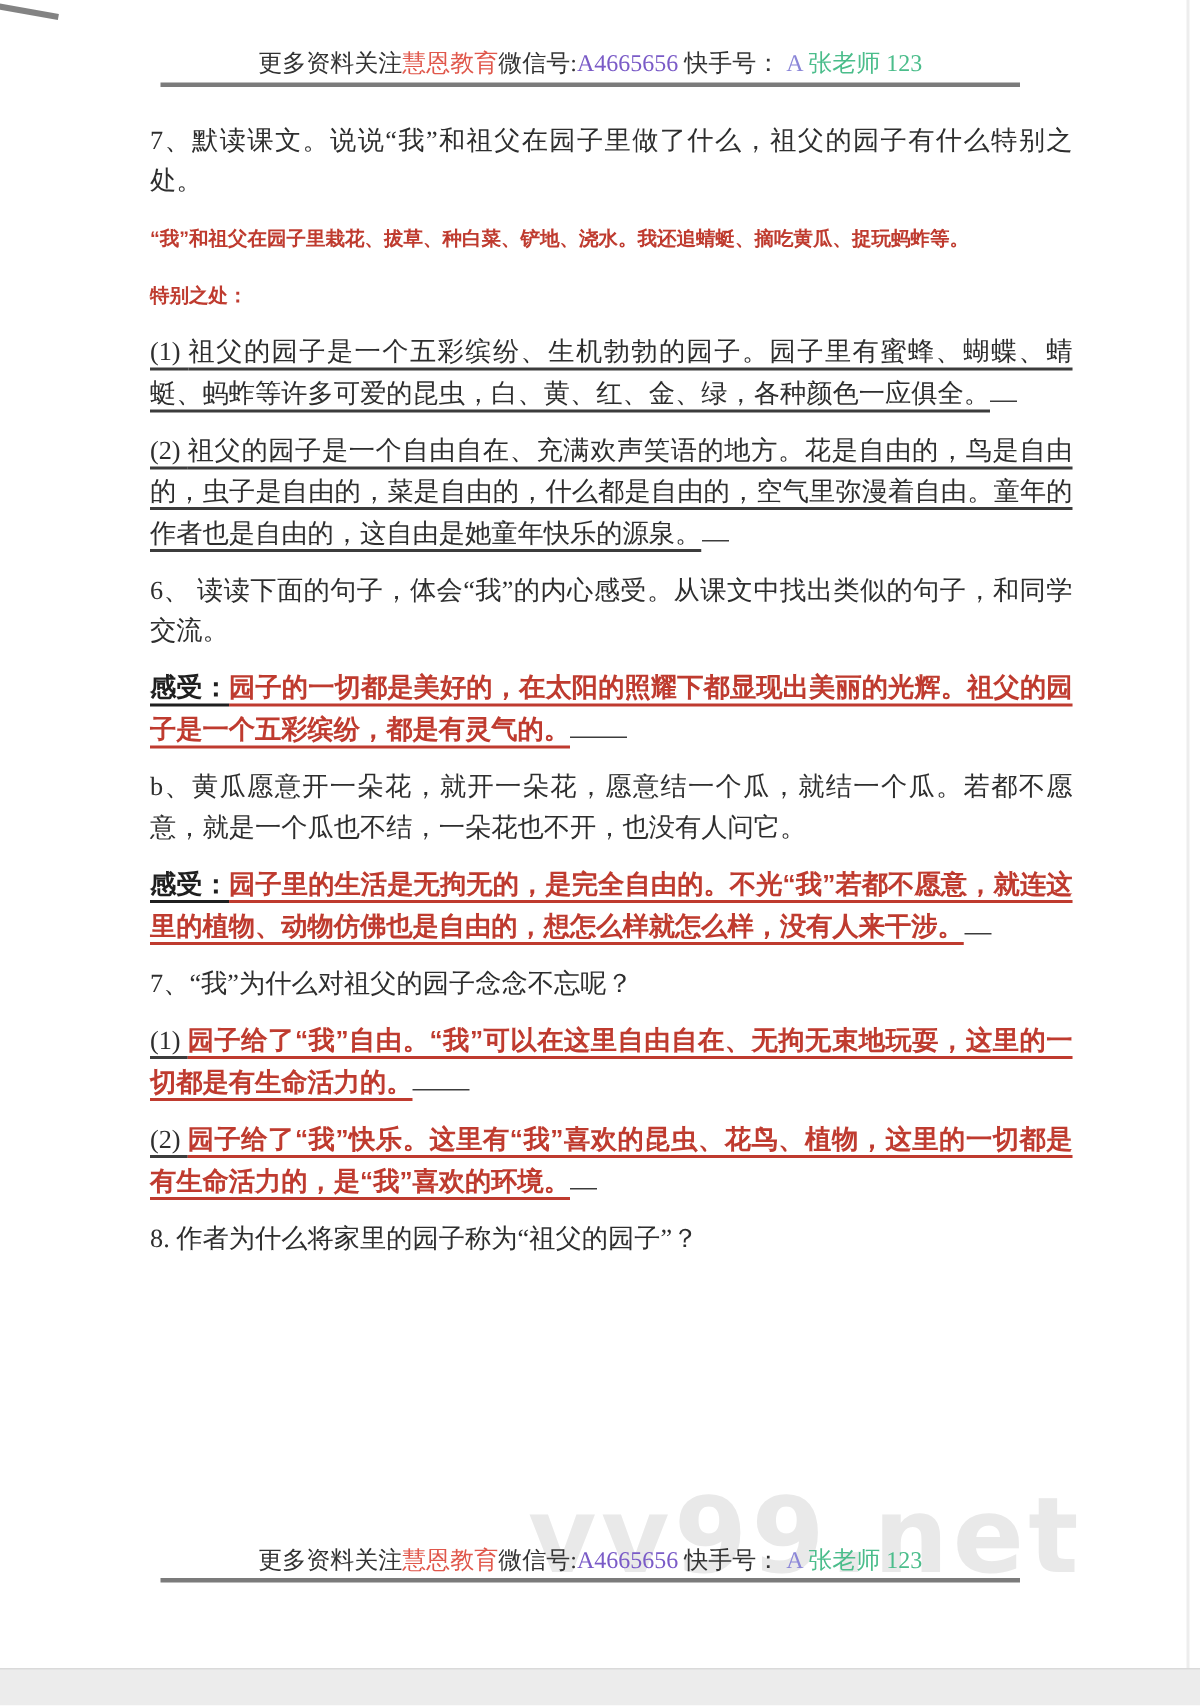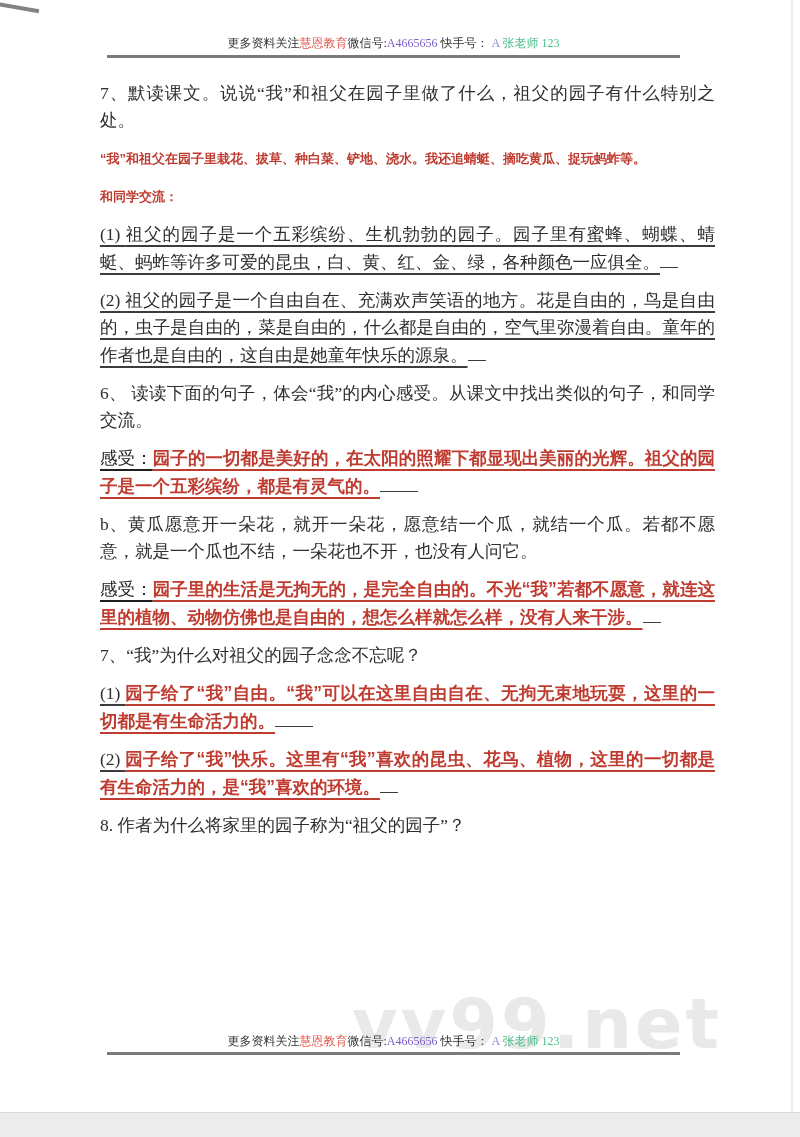--- a/index.html
+++ b/index.html
@@ -43,21 +43,21 @@
     letter-spacing: 3px;
     color: #e9e9e9;
     z-index: 0;
     white-space: nowrap;
   }
   
   .promo {
     position: absolute;
     left: 107px; width: 573px;
     text-align: center;
-    font-size: 12px;
+    font-size: 16px;
     line-height: 20px;
     color: #333333;
     white-space: pre;
     z-index: 2;
     font-family: "Liberation Serif", "DejaVu Serif", serif;
   }
   .promo-header { top: 33px; }
   .promo-footer { top: 1031px; }
   .rule {
     position: absolute;
@@ -92,21 +92,21 @@
   .u-black {
     color: #2e2e2e;
     text-decoration: underline;
     text-decoration-color: #3c3c3c;
     text-decoration-thickness: 1.6px;
     text-underline-offset: 5px;
   }
   .label-u {
     color: #1f1f1f;
     font-family: "Liberation Sans", "DejaVu Sans", sans-serif;
-    font-weight: 400;
+    font-weight: 700;
     text-decoration: underline;
     text-decoration-color: #1f1f1f;
     text-decoration-thickness: 1.8px;
     text-underline-offset: 5px;
   }
   .red-u {
     color: #bf3b2f;
     font-family: "Liberation Sans", "DejaVu Sans", sans-serif;
     font-weight: 700;
     text-decoration: underline;
@@ -134,21 +134,21 @@
 
 <div class="promo promo-header"><span>更多资料关注</span><span class="c-brand">慧恩教育</span><span>微信号:</span><span class="c-purple">A4665656</span><span> 快手号： </span><span class="c-violet">A </span><span class="c-green">张老师</span><span class="c-green"> 123</span></div>
 <div class="rule rule-header"></div>
 
 <div class="content">
 
   <p class="black-q"><span>7、默读课文。说说“我”和祖父在园子里做了什么，祖父的园子有什么特别之处。</span></p>
 
   <p class="red-bold"><span>“我”和祖父在园子里栽花、拔草、种白菜、铲地、浇水。我还追蜻蜓、摘吃黄瓜、捉玩蚂蚱等。</span></p>
 
-  <p class="red-bold"><span>和同学交流：</span></p>
+  <p class="red-bold"><span>特别之处：</span></p>
 
   <p><span class="u-black">(1) </span><span class="u-black">祖父的园子是一个五彩缤纷、生机勃勃的园子。园子里有蜜蜂、蝴蝶、蜻蜓、蚂蚱等许多可爱的昆虫，白、黄、红、金、绿，各种颜色一应俱全。</span><span class="tail tail-sm"></span></p>
 
   <p><span class="u-black">(2) </span><span class="u-black">祖父的园子是一个自由自在、充满欢声笑语的地方。花是自由的，鸟是自由的，虫子是自由的，菜是自由的，什么都是自由的，空气里弥漫着自由。童年的作者也是自由的，这自由是她童年快乐的源泉。</span><span class="tail tail-sm"></span></p>
 
   <p class="black-q"><span>6、 读读下面的句子，体会“我”的内心感受。从课文中找出类似的句子，和同学交流。</span></p>
 
 
   <p><span class="label-u">感受：</span><span class="red-u">园子的一切都是美好的，在太阳的照耀下都显现出美丽的光辉。祖父的园子是一个五彩缤纷，都是有灵气的。</span><span class="tail tail-md"></span></p>
 

